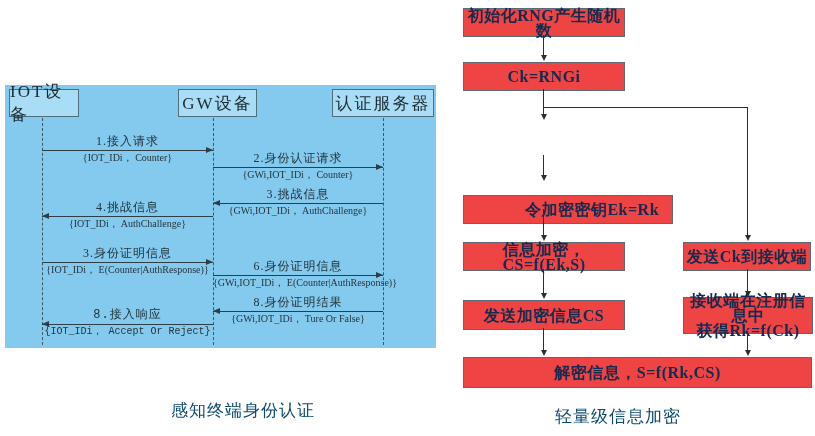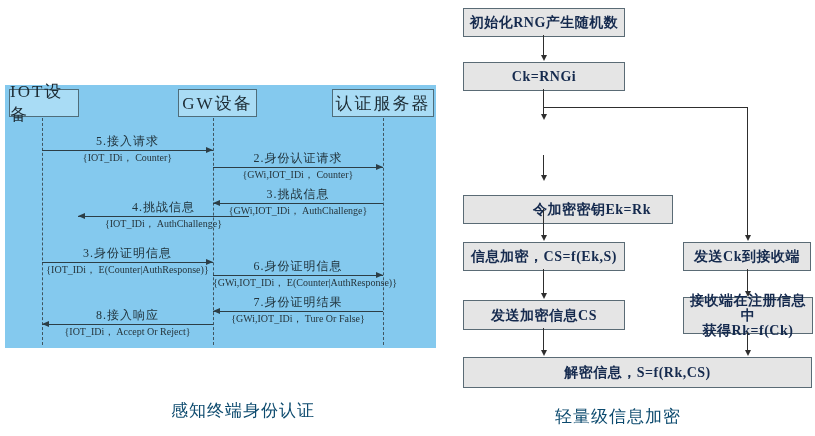--- a/index.html
+++ b/index.html
@@ -23,23 +23,23 @@
   .msg-line{position:relative;margin-top:2px;height:0;border-top:1px solid #2c3e46;}
   .msg-line .head{position:absolute;width:0;height:0;top:-4px;}
   .msg-line.dir-right .head{right:0;border-top:3.5px solid transparent;border-bottom:3.5px solid transparent;border-left:7px solid #2c3e46;}
   .msg-line.dir-left  .head{left:0;border-top:3.5px solid transparent;border-bottom:3.5px solid transparent;border-right:7px solid #2c3e46;}
   .msg-sub{
     width:100%;text-align:center;font-size:10px;line-height:10px;margin-top:2px;
     color:#26353c;white-space:nowrap;
   }
   
   .fbox{
-    position:absolute;background:#e5e5e5;border:1px solid #5a6b75;
+    position:absolute;background:#ef4444;border:1px solid #5a6b75;
     display:flex;align-items:center;justify-content:center;text-align:center;
-    font-size:14px;font-weight:bold;color:#152a4e;letter-spacing:0.5px;
+    font-size:16px;font-weight:bold;color:#152a4e;letter-spacing:0.5px;
     white-space:pre-line;line-height:15px;
   }
   .varrow{position:absolute;width:0;border-left:1px solid #2e2e2e;}
   .varrow::after{
     content:"";position:absolute;bottom:-6px;left:-3.5px;width:0;height:0;
     border-left:3.5px solid transparent;border-right:3.5px solid transparent;border-top:6px solid #2e2e2e;
   }
   .hline{position:absolute;height:0;border-top:1px solid #2e2e2e;}
   
   .caption{
@@ -56,21 +56,21 @@
 
     <div class="actor" style="left:4px;width:68px;">IOT设备</div>
     <div class="actor" style="left:173px;width:77px;text-align:right;">GW设备</div>
     <div class="actor" style="left:327px;width:100px;">认证服务器</div>
 
     <div class="lifeline" style="left:37px;height:227px;"></div>
     <div class="lifeline" style="left:208px;height:227px;"></div>
     <div class="lifeline" style="left:378px;height:227px;"></div>
 
     <div class="msg" style="left:37px;top:49px;width:171px;">
-      <div class="msg-label">5.接入请求</div>
+      <div class="msg-label">1.接入请求</div>
       <div class="msg-line dir-right">
           <span class="head"></span>
         </div>
       <div class="msg-sub">{IOT_IDi， Counter}</div>
     </div>
 
     <div class="msg" style="left:208px;top:66px;width:170px;">
       <div class="msg-label">2.身份认证请求</div>
       <div class="msg-line dir-right">
           <span class="head"></span>
@@ -79,21 +79,21 @@
     </div>
 
     <div class="msg" style="left:208px;top:102px;width:170px;">
       <div class="msg-label">3.挑战信息</div>
       <div class="msg-line dir-left">
           <span class="head"></span>
         </div>
       <div class="msg-sub">{GWi,IOT_IDi， AuthChallenge}</div>
     </div>
 
-    <div class="msg" style="left:37px;top:115px;width:171px;margin-left:36px;">
+    <div class="msg" style="left:37px;top:115px;width:171px;">
       <div class="msg-label">4.挑战信息</div>
       <div class="msg-line dir-left">
           <span class="head"></span>
         </div>
       <div class="msg-sub">{IOT_IDi， AuthChallenge}</div>
     </div>
 
     <div class="msg" style="left:37px;top:161px;width:171px;">
       <div class="msg-label">3.身份证明信息</div>
       <div class="msg-line dir-right">
@@ -104,28 +104,28 @@
 
     <div class="msg" style="left:208px;top:174px;width:170px;">
       <div class="msg-label">6.身份证明信息</div>
       <div class="msg-line dir-right">
           <span class="head"></span>
         </div>
       <div class="msg-sub">{GWi,IOT_IDi， E(Counter|AuthResponse)}</div>
     </div>
 
     <div class="msg" style="left:208px;top:210px;width:170px;">
-      <div class="msg-label">7.身份证明结果</div>
+      <div class="msg-label">8.身份证明结果</div>
       <div class="msg-line dir-left">
           <span class="head"></span>
         </div>
       <div class="msg-sub">{GWi,IOT_IDi， Ture Or False}</div>
     </div>
 
-    <div class="msg" style="left:37px;top:223px;width:171px;">
+    <div class="msg" style="left:37px;top:223px;width:171px;font-family:Liberation Mono, monospace;">
       <div class="msg-label">8.接入响应</div>
       <div class="msg-line dir-left">
           <span class="head"></span>
         </div>
       <div class="msg-sub">{IOT_IDi， Accept Or Reject}</div>
     </div>
   </div>
 
   <div class="fbox" style="left:463px;top:8px;width:160px;height:27px;">初始化RNG产生随机数</div>
   <div class="varrow" style="left:543px;top:35px;height:20px;"></div>

